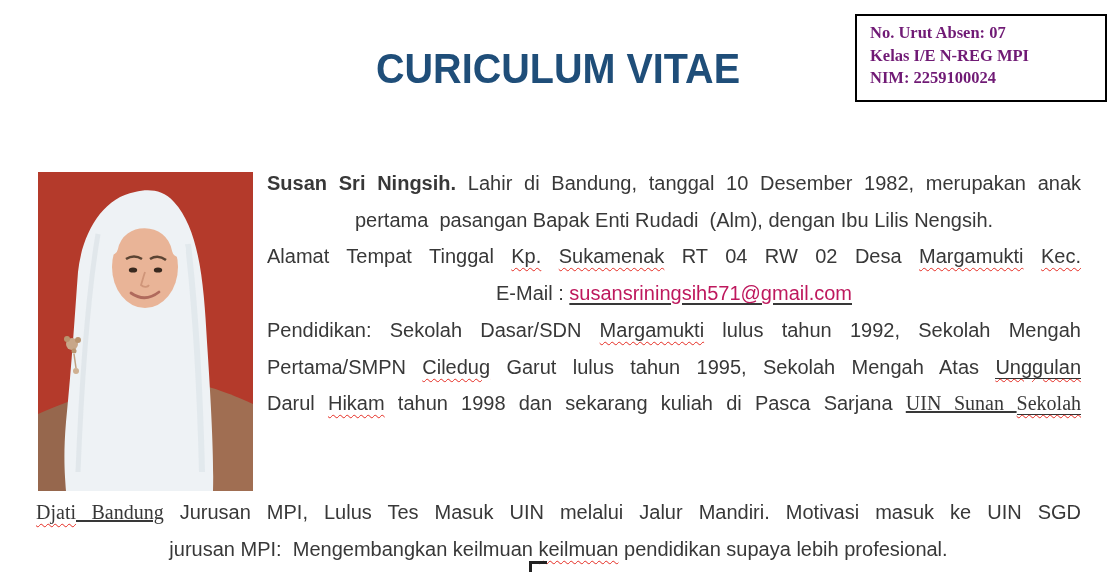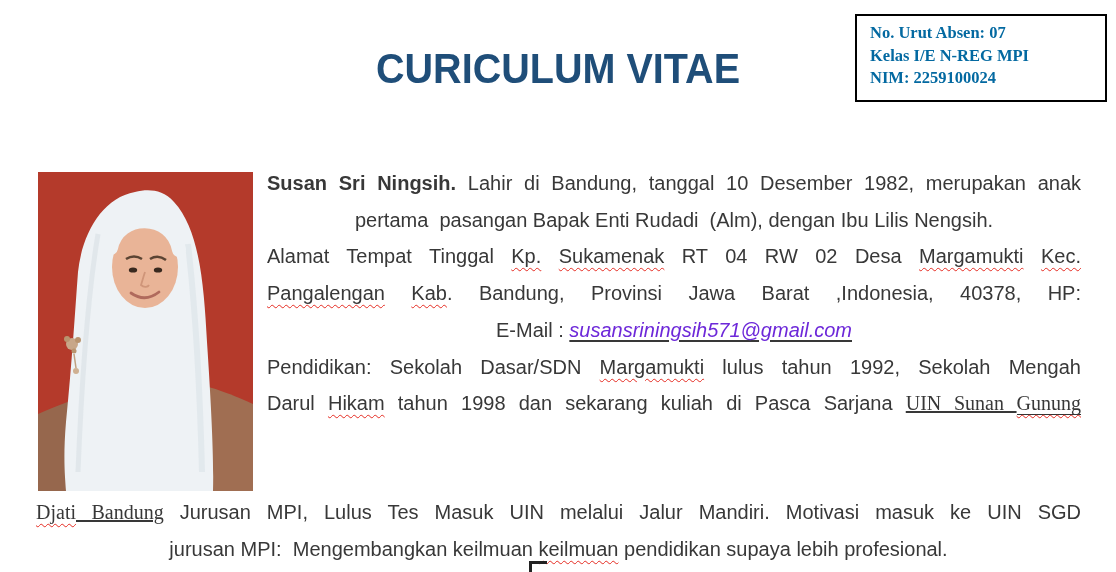--- a/index.html
+++ b/index.html
@@ -9,39 +9,39 @@
   }
   .doc-title{
     position:absolute;left:0;top:44px;width:100%;text-align:center;
     font-size:43px;font-weight:bold;color:#1f4e79;
     transform:scaleX(.92);letter-spacing:0;
   }
   .info-box{
     position:absolute;left:855px;top:14px;width:252px;height:88px;
     box-sizing:border-box;border:2px solid #000;padding:6px 8px 0 13px;
     font-family:"Liberation Serif",serif;font-weight:bold;font-size:16.5px;
-    line-height:22.5px;color:#0369a1;
+    line-height:22.5px;color:#701a75;
   }
   .photo{position:absolute;left:38px;top:172px;width:215px;height:319px;}
   .photo svg{display:block;width:100%;height:100%;}
   .body-right{position:absolute;left:267px;top:165px;width:814px;}
   .body-full{position:absolute;left:36px;top:494px;width:1045px;}
   .line{font-size:20px;line-height:36.7px;}
   .just{text-align:justify;text-align-last:justify;}
   .leftal{text-align:center;white-space:pre-wrap;}
   .bold{font-weight:bold;}
   .serif{font-family:"Liberation Serif",serif;text-decoration:underline;}
   .sq{
     text-decoration-line:underline;text-decoration-style:wavy;
     text-decoration-color:#e52b22;text-decoration-thickness:1.3px;
     text-underline-offset:4px;
   }
   .ul{border-bottom:1.6px solid #333;}
   .email{text-decoration-line:underline;text-decoration-style:solid;
-    text-decoration-color:#383838;text-underline-offset:3px;color:#6d28d9;cursor:pointer;font-style:italic;}
+    text-decoration-color:#383838;text-underline-offset:3px;color:#be185d;cursor:pointer;}
   .frag{
     position:absolute;left:529px;top:561px;width:15px;height:11px;
     border-top:3px solid #222;border-left:3px solid #222;
   }
 </style>
 </head>
 <body>
 
 <div class="page">
 
@@ -77,24 +77,24 @@
         <path d="M36,182 L38,196" stroke="#c0a080" stroke-width="1.5"></path>
         <circle cx="38" cy="199" r="3" fill="#cfb092"></circle>
       </g>
     </svg>
   </div>
 
   <div class="body-right">
       <div class="line just"><span class="bold">Susan Sri Ningsih.</span><span> Lahir di Bandung, tanggal 10 Desember 1982, merupakan anak</span></div>
       <div class="line leftal"><span>pertama  pasangan Bapak Enti Rudadi  (Alm), dengan Ibu Lilis Nengsih.</span></div>
       <div class="line just"><span>Alamat Tempat Tinggal </span><span class="sq">Kp.</span><span> </span><span class="sq">Sukamenak</span><span> RT 04 RW 02 Desa </span><span class="sq">Margamukti</span><span> </span><span class="sq">Kec.</span></div>
-      <div class="line just"><span class="sq">Pangalengan</span><span> </span><span class="sq">Kab</span><span>. Bandung, Provinsi Jawa Barat ,Indonesia, 40378, HP:</span></div>
       <div class="line leftal"><span>E-Mail : </span><span class="email">susansriningsih571@gmail.com</span></div>
       <div class="line just"><span>Pendidikan: Sekolah Dasar/SDN </span><span class="sq">Margamukti</span><span> lulus tahun 1992, Sekolah Mengah</span></div>
-      <div class="line just"><span>Darul </span><span class="sq">Hikam</span><span> tahun 1998 dan sekarang kuliah di Pasca Sarjana </span><span class="serif">UIN Sunan </span><span class="serif sq ul">Gunung</span></div>
+      <div class="line just"><span>Pertama/SMPN </span><span class="sq">Ciledug</span><span> Garut lulus tahun 1995, Sekolah Mengah Atas </span><span class="sq ul">Unggulan</span></div>
+      <div class="line just"><span>Darul </span><span class="sq">Hikam</span><span> tahun 1998 dan sekarang kuliah di Pasca Sarjana </span><span class="serif">UIN Sunan </span><span class="serif sq ul">Sekolah</span></div>
     </div>
   <div class="body-full">
       <div class="line just"><span class="serif sq">Djati</span><span class="serif"> Bandung</span><span> Jurusan MPI, Lulus Tes Masuk UIN melalui Jalur Mandiri. Motivasi masuk ke UIN SGD</span></div>
       <div class="line leftal"><span>jurusan MPI:  Mengembangkan keilmuan </span><span class="sq">keilmuan</span><span> pendidikan supaya lebih profesional.</span></div>
     </div>
 
   <div class="frag"></div>
 
 </div>
 

